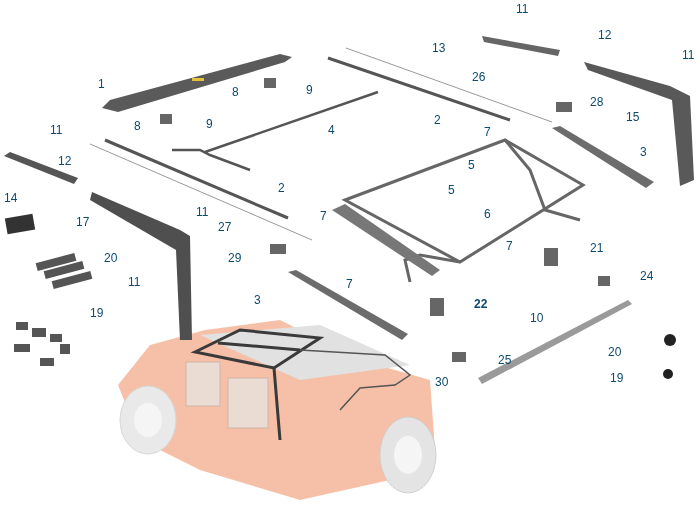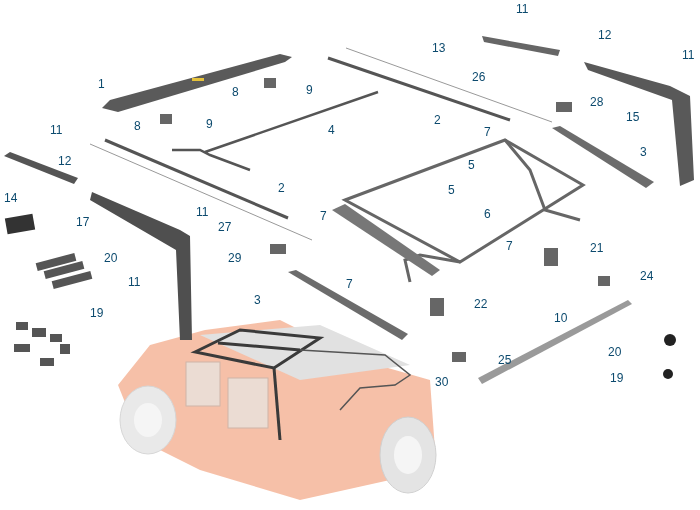--- a/index.html
+++ b/index.html
@@ -120,20 +120,20 @@
       <span class="callout" style="left: 434px; top: 112px;">2</span>
       <span class="callout" style="left: 484px; top: 124px;">7</span>
       <span class="callout" style="left: 468px; top: 157px;">5</span>
       <span class="callout" style="left: 448px; top: 182px;">5</span>
       <span class="callout" style="left: 640px; top: 144px;">3</span>
       <span class="callout" style="left: 484px; top: 206px;">6</span>
       <span class="callout" style="left: 506px; top: 238px;">7</span>
       <span class="callout" style="left: 590px; top: 240px;">21</span>
       <span class="callout" style="left: 346px; top: 276px;">7</span>
       <span class="callout" style="left: 640px; top: 268px;">24</span>
-      <span class="callout" style="left: 474px; top: 296px;">22</span>
-      <span class="callout" style="left: 530px; top: 310px; margin-left: 24px;">10</span>
+      <span class="callout" style="left: 474px; top: 296px; font-weight: bold;">22</span>
+      <span class="callout" style="left: 530px; top: 310px;">10</span>
       <span class="callout" style="left: 498px; top: 338px; margin-top: 14px;">25</span>
       <span class="callout" style="left: 608px; top: 344px;">20</span>
       <span class="callout" style="left: 435px; top: 374px;">30</span>
       <span class="callout" style="left: 610px; top: 370px;">19</span>
     </div>
 </div>
 
 </body></html>

